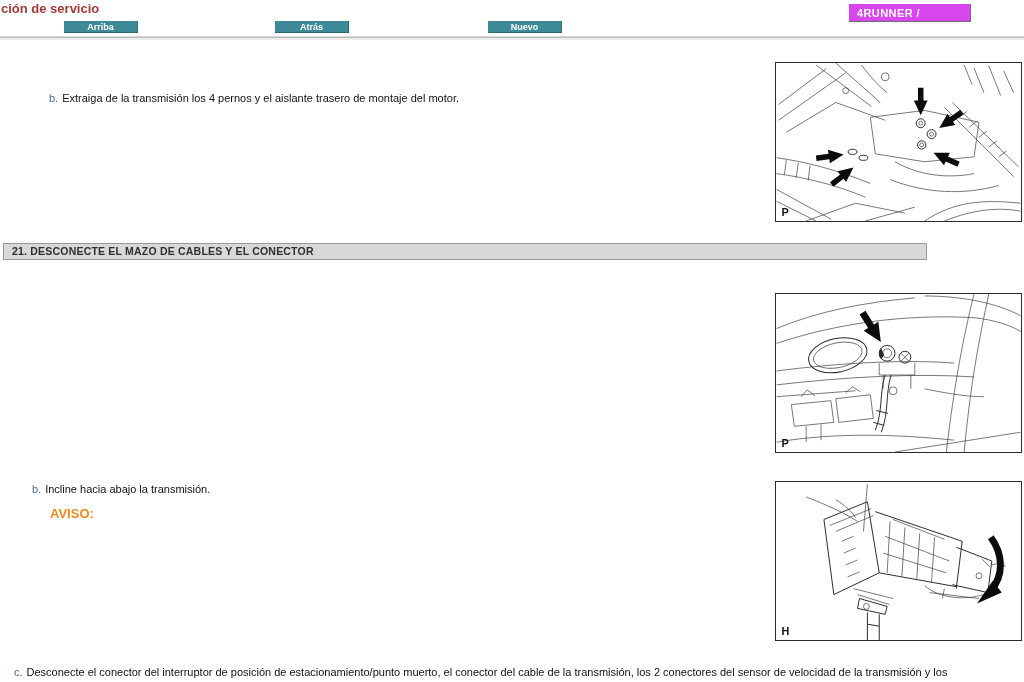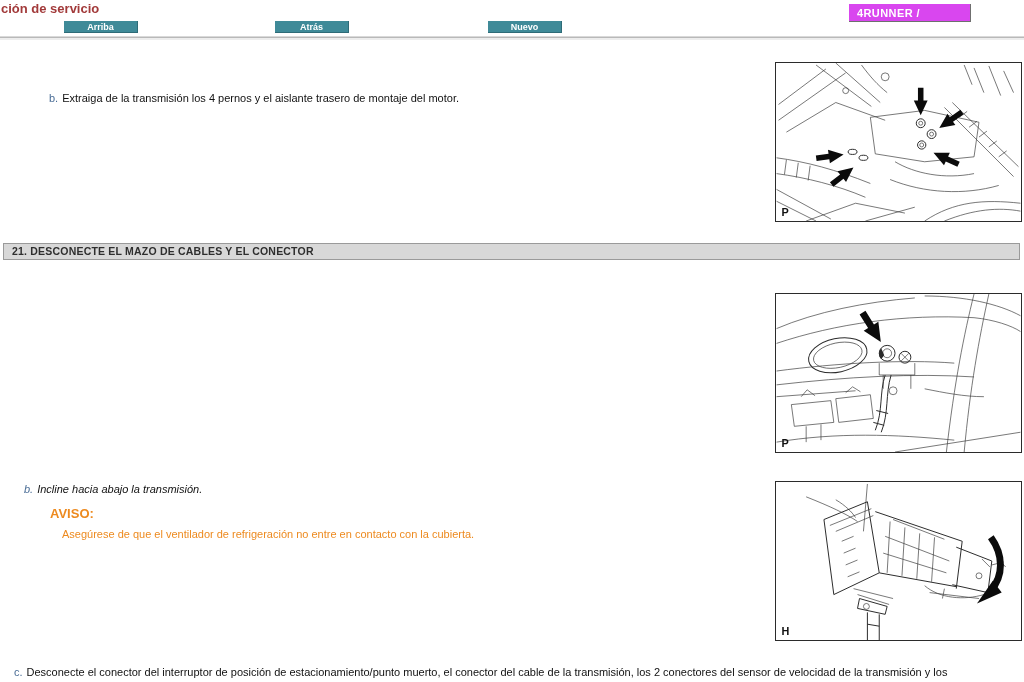--- a/index.html
+++ b/index.html
@@ -29,21 +29,21 @@
     line-height:18px; padding-left:8px; letter-spacing:0.4px;
     border-right:1px solid #6f6f6f; border-bottom:1px solid #6f6f6f;
   }
   #top-divider {
     left:0; top:36px; width:1024px; height:4px;
     background:#b9b9b9; border-top:1px solid #d9d9d9; border-bottom:2px solid #ededed;
   }
   .step { position:absolute; font-size:11px; color:#111111; white-space:nowrap; }
   .step-letter { color:#4a6d96; margin-right:4px; }
   .section-bar {
-    left:3px; top:243px; width:1017px; height:17px;
+    left:3px; top:243px; width:924px; height:17px;
     background:#d8d8d8; border:1px solid #9a9a9a;
     font-size:10.5px; font-weight:bold; color:#2e2e2e;
     line-height:15px; padding-left:8px; letter-spacing:0.2px;
   }
   .notice-label { font-size:13px; font-weight:bold; color:#ed8a1f; white-space:nowrap; }
   .notice-text  { font-size:11px; color:#ed8a1f; white-space:nowrap; }
   .figure {
     position:absolute; width:247px; height:160px;
     border:1px solid #2b2b2b; background:#ffffff;
   }
@@ -130,25 +130,24 @@
       <path class="sketch" d="M0,78 C60,70 130,66 180,70 M0,92 C70,84 140,80 200,84 M0,104 L80,98"></path>
       <path class="sketch" d="M15,112 L55,108 L58,130 L18,134 Z M60,106 L95,102 L98,126 L63,130 Z M25,104 l6,-7 l8,6 M70,100 l7,-6 l8,5"></path>
       <path class="sketch" d="M0,150 C60,140 120,142 180,148 M120,160 L247,140 M30,134 L30,150 M45,132 L45,148"></path>
       <circle class="sketch" cx="118" cy="98" r="4"></circle>
       <path class="sketch" d="M150,96 C170,100 190,104 210,104"></path>
       <use href="#arrow-shape" transform="translate(99,38) rotate(58) scale(1.25)"></use>
       <text class="fig-label" x="5" y="155">P</text>
     </svg>
   </div>
 
-  <div class="step" style="left:24px; top:483px;font-style:italic;">
+  <div class="step" style="left:32px; top:483px;">
     <span class="step-letter">b.</span><span>Incline hacia abajo la transmisión.</span>
   </div>
   <div class="notice-label abs" style="left:50px; top:506px;">AVISO:</div>
-  <div class="notice-text abs" style="left:62px; top:528px;">Asegúrese de que el ventilador de refrigeración no entre en contacto con la cubierta.</div>
 
   <div id="figure-3" class="figure">
     <svg viewBox="0 0 247 160">
       <path class="sketch" d="M92,2 L88,50 M30,15 C55,25 70,32 82,40 M60,18 C70,24 76,30 80,36"></path>
       <path class="sketch2" d="M48,38 L92,20 L104,92 L58,114 Z"></path>
       <path class="sketch" d="M54,44 L96,27 M60,50 L98,34 M66,60 l12,-5 M68,72 l12,-5 M70,84 l12,-5 M72,96 l12,-5"></path>
       <path class="sketch2" d="M100,30 L188,60 M104,92 L182,106 M188,60 L182,108"></path>
       <path class="sketch" d="M115,40 L112,92 M130,46 L127,95 M145,52 L142,98 M160,56 L157,101 M110,55 L175,80 M108,72 L172,92 M118,38 L170,58"></path>
       <path class="sketch2" d="M182,66 L218,80 L214,112 L178,104"></path>
       <circle class="sketch" cx="205" cy="95" r="3"></circle>

